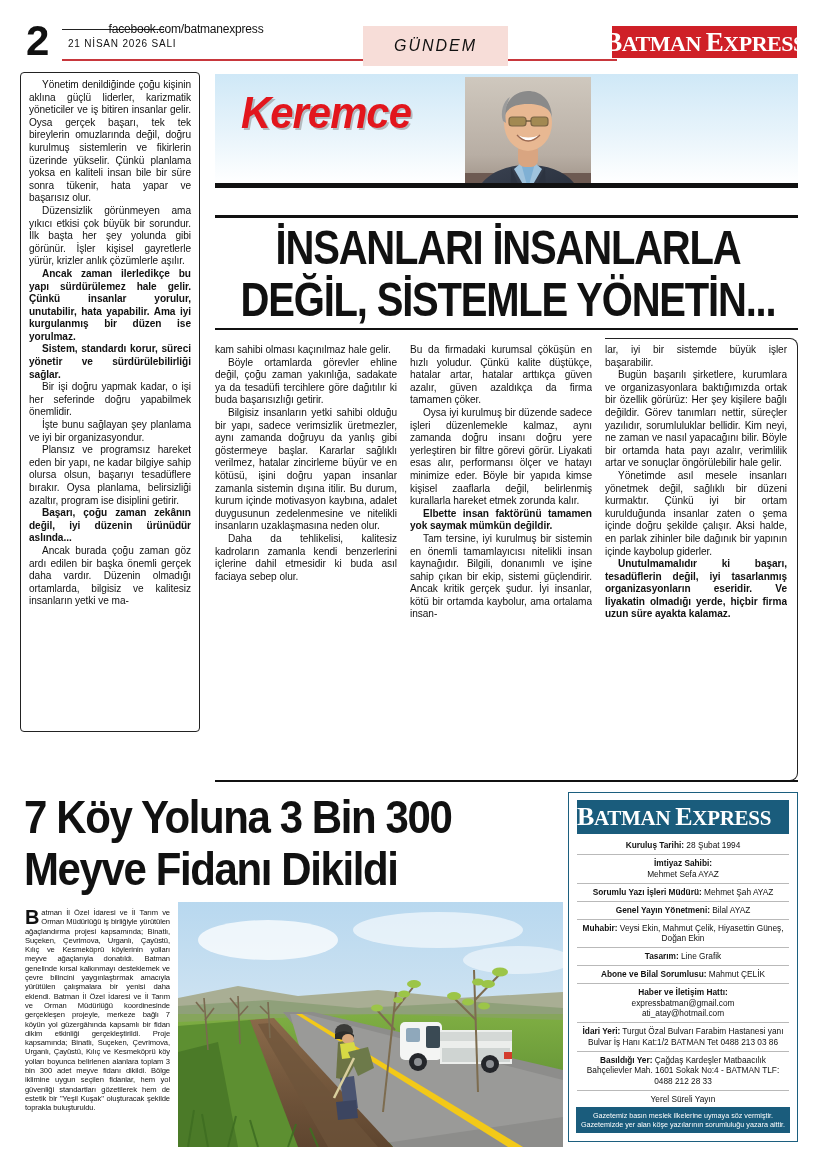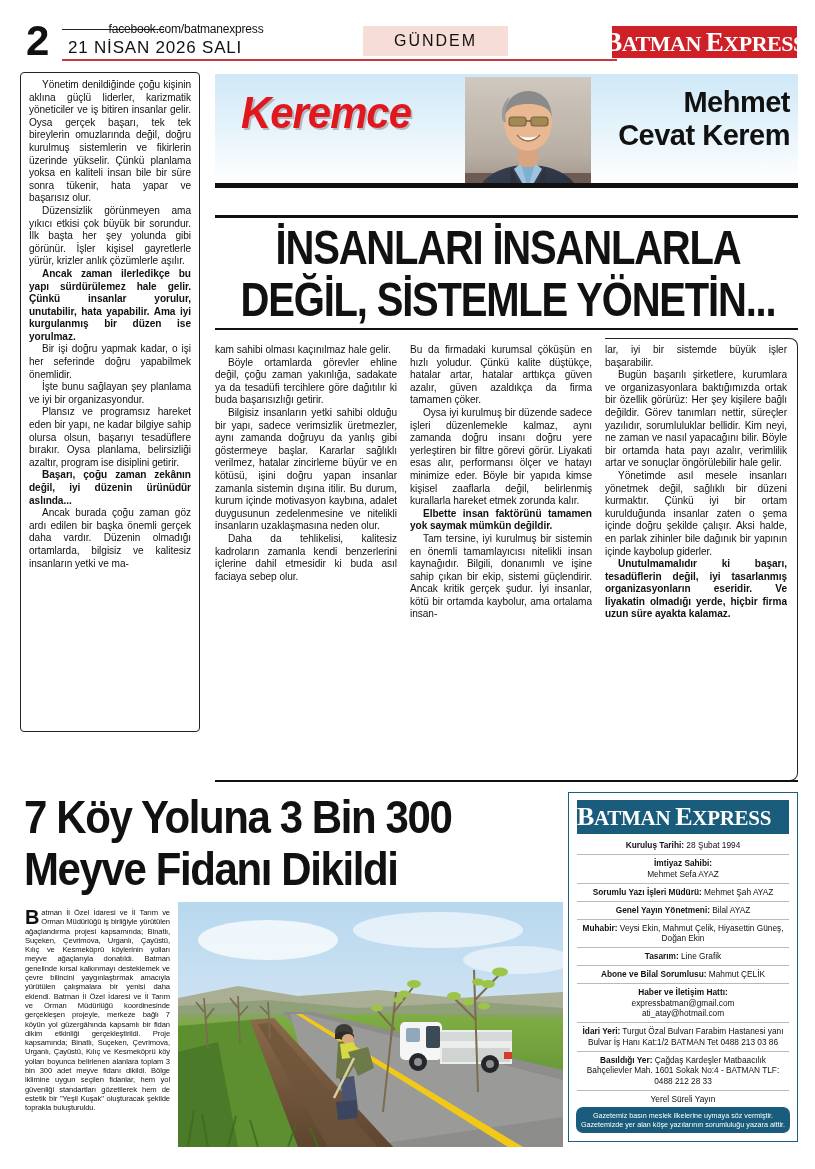--- a/index.html
+++ b/index.html
@@ -51,40 +51,41 @@
     left: 66px; top: 22px;
     width: 240px;
     text-align: center;
     font-size: 12px;
     letter-spacing: -0.2px;
     color: #111;
   }
   .date-line {
     position: absolute;
     left: 68px; top: 38px;
-    font-size: 17px;
+    font-size: 10px;
     letter-spacing: 0.8px;
     color: #111;
   }
   .red-rule {
     position: absolute;
     left: 62px; top: 59px;
     width: 555px;
     height: 2px;
     background: #c8373c;
   }
   .section-tag {
     position: absolute;
     left: 363px; top: 26px;
     width: 145px;
-    height: 30px;
+    height: 40px;
     background: #f7ddd8;
     display: flex;
     align-items: center;
     justify-content: center;
+    font-style: italic;
   }
   .section-tag span {
     font-size: 16px;
     letter-spacing: 2px;
     color: #111;
   }
   .brand-box {
     position: absolute;
     right: 18px; top: 26px;
     width: 185px;
@@ -331,21 +332,20 @@
   .imprint-footer {
     position: absolute;
     left: 7px; right: 7px; bottom: 8px;
     background: #1a5c7c;
     color: #fff;
     text-align: center;
     font-size: 7.2px;
     line-height: 9px;
     padding: 4px 0;
     box-sizing: border-box;
-    border-radius: 7px;
   }
 </style>
 </head>
 <body>
 
 <div class="page">
 
   <div class="masthead-bar">
     <div class="page-number">2</div>
     <div class="fb-rule"></div>
@@ -396,37 +396,34 @@
           <path d="M38 44 C35 36 38 24 45 20 C40 30 40 38 41 46 Z" fill="#9b9b9b"></path>
 
           <rect x="44" y="40" width="17" height="9" rx="3" fill="#8b7a3d" opacity="0.75" stroke="#55492a" stroke-width="1.2"></rect>
           <rect x="66" y="40" width="17" height="9" rx="3" fill="#8b7a3d" opacity="0.75" stroke="#55492a" stroke-width="1.2"></rect>
           <line x1="61" y1="44" x2="66" y2="44" stroke="#55492a" stroke-width="1.2"></line>
 
           <path d="M52 58 Q63 69 75 58 Q63 63 52 58 Z" fill="#ffffff"></path>
           <path d="M52 58 Q63 70 75 58" stroke="#9b6a52" stroke-width="1.4" fill="none"></path>
         </svg>
       </div>
-      <div class="author-name">
-        <div>Mehmet</div>
-        <div>Cevat Kerem</div>
-      </div>
     </div>
 
     <div class="headline-rule"></div>
     <div class="big-headline">
       <div>İNSANLARI İNSANLARLA</div>
       <div>DEĞİL, SİSTEMLE YÖNETİN...</div>
     </div>
     <div class="headline-rule2"></div>
 
     <div class="op-col1" id="opcol1">
         <p class="ptxt">Yönetim denildiğinde çoğu kişinin aklına güçlü liderler, karizmatik yöneticiler ve iş bitiren insanlar gelir. Oysa gerçek başarı, tek tek bireylerin omuzlarında değil, doğru kurulmuş sistemlerin ve fikirlerin üzerinde yükselir. Çünkü planlama yoksa en kaliteli insan bile bir süre sonra tükenir, hata yapar ve başarısız olur.</p>
         <p class="ptxt">Düzensizlik görünmeyen ama yıkıcı etkisi çok büyük bir sorundur. İlk başta her şey yolunda gibi görünür. İşler kişisel gayretlerle yürür, krizler anlık çözümlerle aşılır.</p>
         <p class="ptxt b">Ancak zaman ilerledikçe bu yapı sürdürülemez hale gelir. Çünkü insanlar yorulur, unutabilir, hata yapabilir. Ama iyi kurgulanmış bir düzen ise yorulmaz.</p>
+        <p class="ptxt b">Sistem, standardı korur, süreci yönetir ve sürdürülebilirliği sağlar.</p>
         <p class="ptxt">Bir işi doğru yapmak kadar, o işi her seferinde doğru yapabilmek önemlidir.</p>
         <p class="ptxt">İşte bunu sağlayan şey planlama ve iyi bir organizasyondur.</p>
         <p class="ptxt">Plansız ve programsız hareket eden bir yapı, ne kadar bilgiye sahip olursa olsun, başarıyı tesadüflere bırakır. Oysa planlama, belirsizliği azaltır, program ise disiplini getirir.</p>
         <p class="ptxt b">Başarı, çoğu zaman zekânın değil, iyi düzenin ürünüdür aslında...</p>
         <p class="ptxt">Ancak burada çoğu zaman göz ardı edilen bir başka önemli gerçek daha vardır. Düzenin olmadığı ortamlarda, bilgisiz ve kalitesiz insanların yetki ve ma-</p>
       </div>
 
     <div class="op-body-col col2" id="opcol2">
         <p class="ptxt" style="text-indent: 0px;">kam sahibi olması kaçınılmaz hale gelir.</p>
         <p class="ptxt">Böyle ortamlarda görevler ehline değil, çoğu zaman yakınlığa, sadakate ya da tesadüfi tercihlere göre dağıtılır ki buda başarısızlığı getirir.</p>

